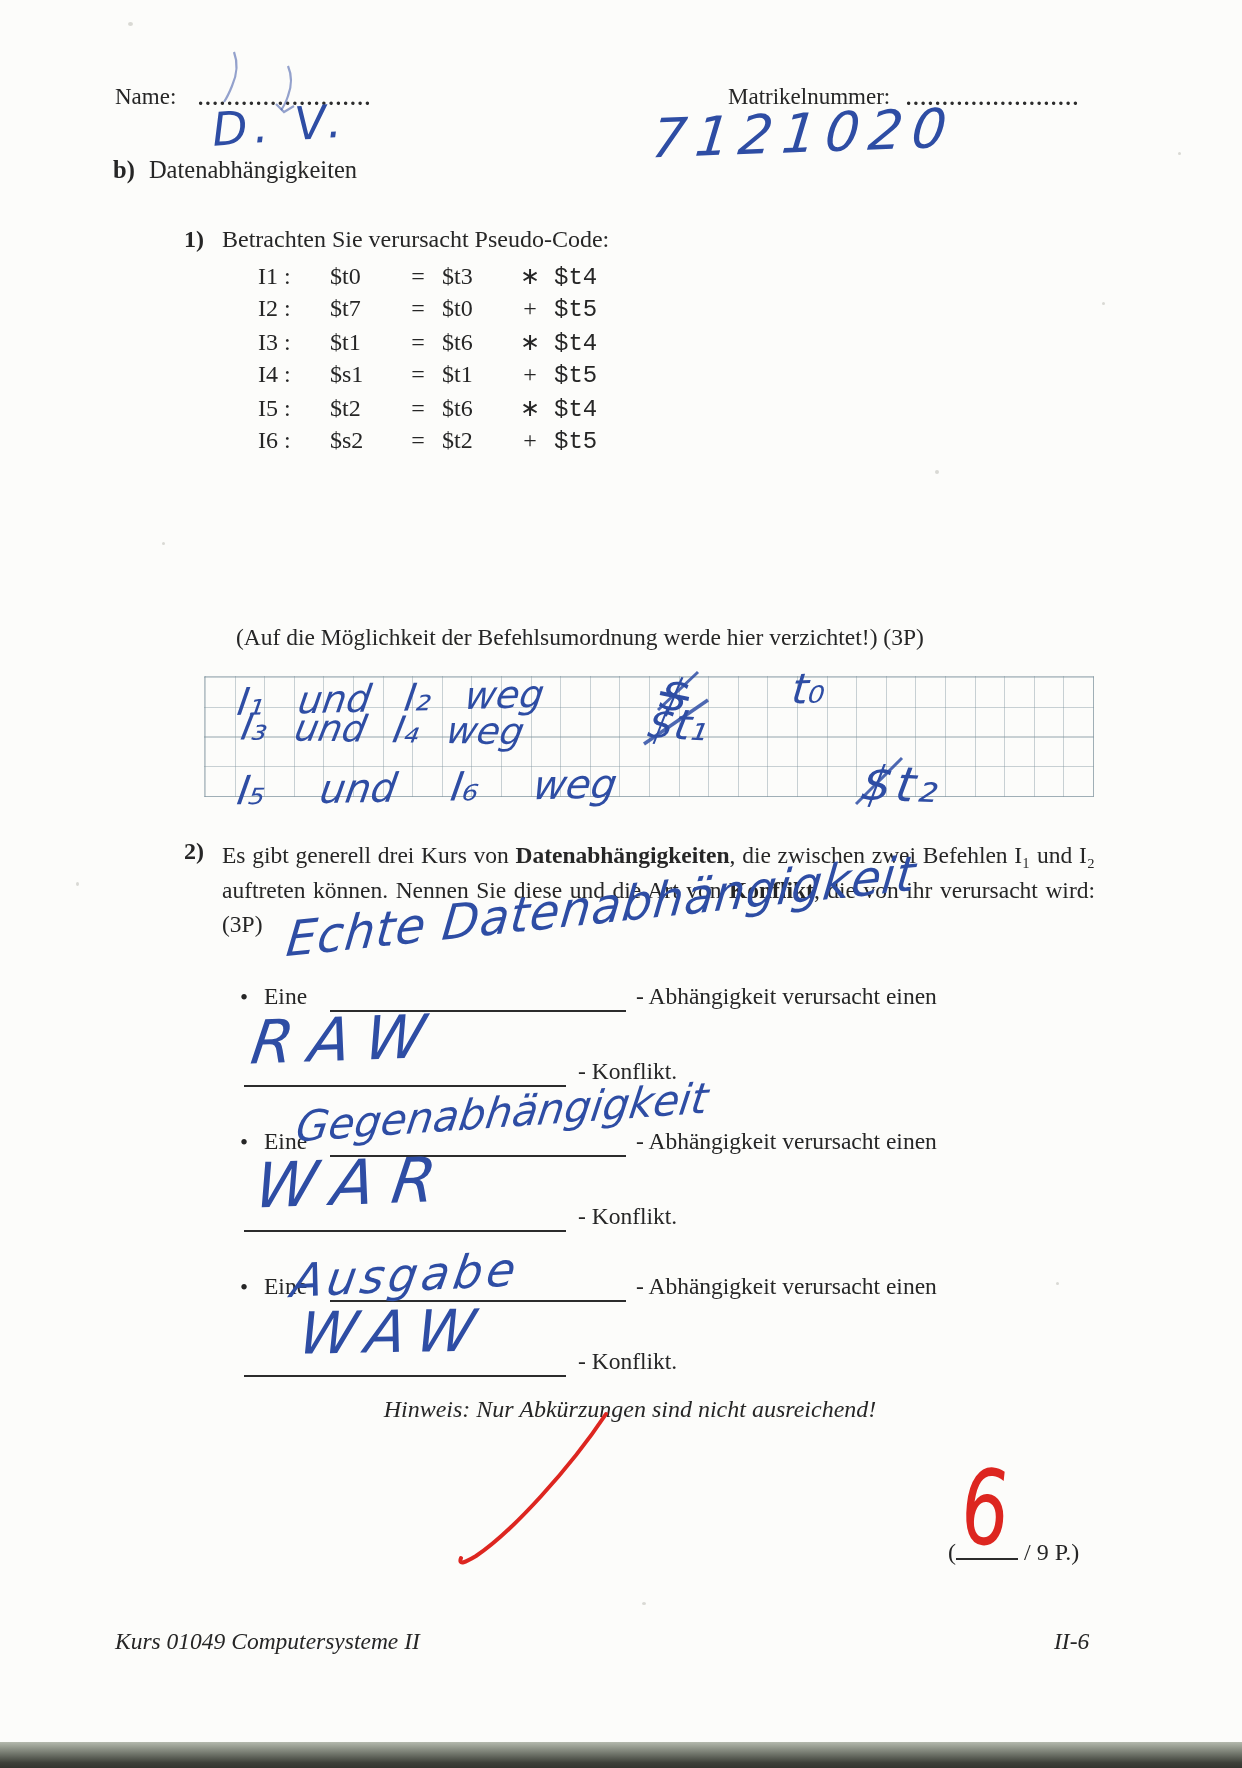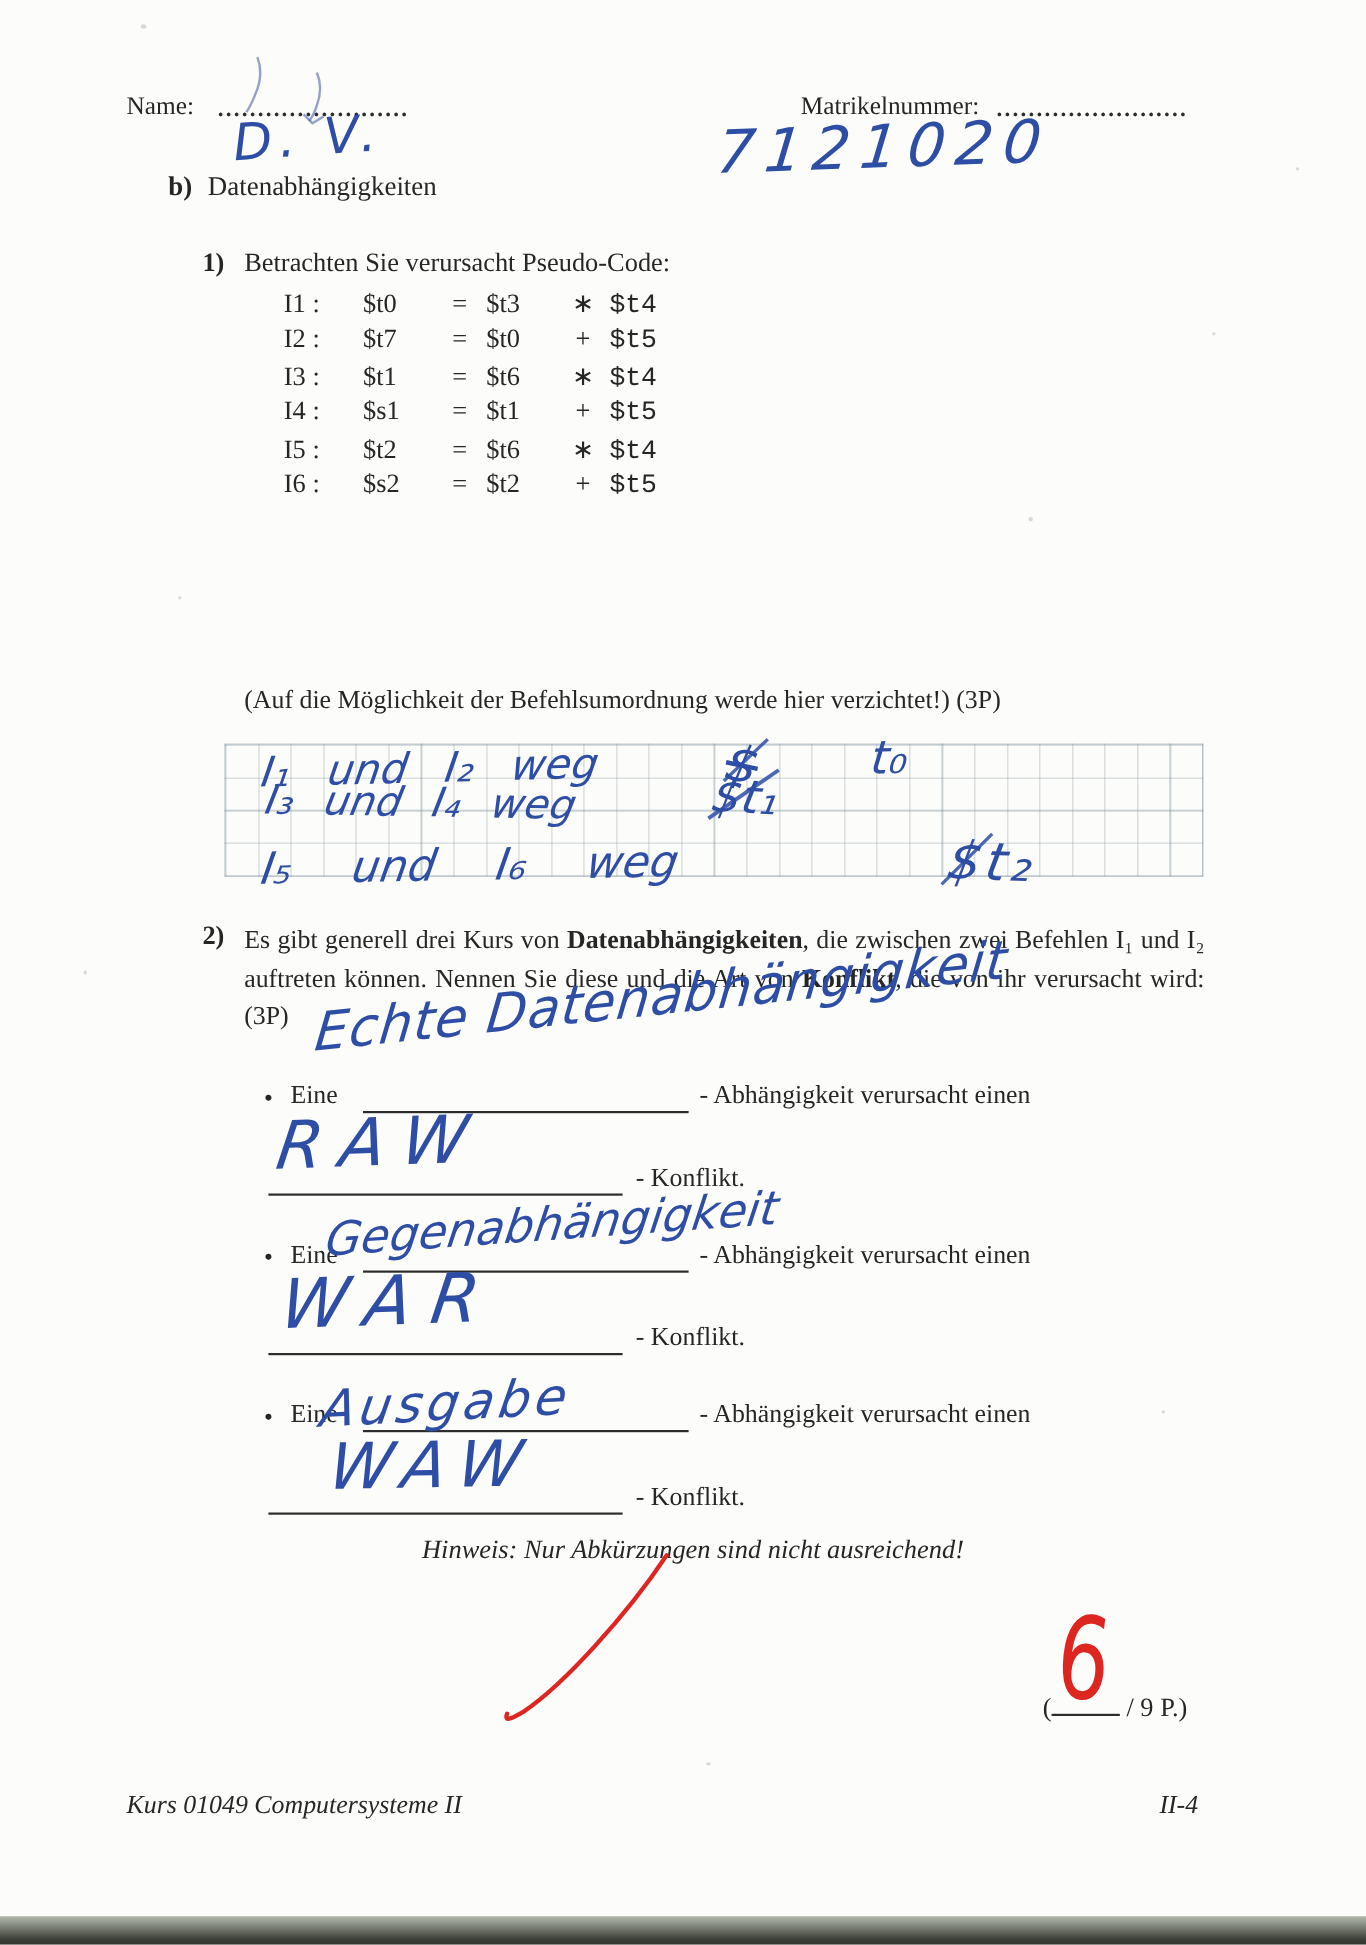--- a/index.html
+++ b/index.html
@@ -55,21 +55,21 @@
 <div class="page">
 
   <span class="abs label" style="left:115px;top:84px;">Name:</span>
   <span class="abs dots" style="left:198px;top:86px;">........................</span>
   <span class="hw" style="left:212px;top:98px;font-size:46px;transform:rotate(-4deg);letter-spacing:6px;">D. V.</span>
 
   <span class="abs label" style="left:728px;top:84px;">Matrikelnummer:</span>
   <span class="abs dots" style="left:906px;top:86px;">........................</span>
   <span class="hw" style="left:652px;top:102px;font-size:54px;transform:rotate(-2deg) skewX(-8deg);letter-spacing:9px;">7121020</span>
 
-  <div class="abs" style="left:113px;top:156px;font-size:24.5px;margin-left:40px;">
+  <div class="abs" style="left:113px;top:156px;font-size:24.5px;">
     <span class="b">b)</span>
     <span style="margin-left:8px;">Datenabhängigkeiten</span>
   </div>
 
   <span class="abs b" style="left:184px;top:226px;font-size:24px;">1)</span>
   <span class="abs" style="left:222px;top:226px;font-size:24px;">Betrachten Sie verursacht Pseudo-Code:</span>
 
   <div class="abs" style="left:258px;top:262px;">
     <div class="code-row">
         <span class="c-label">I1 :</span>
@@ -114,21 +114,21 @@
     <div class="code-row">
         <span class="c-label">I6 :</span>
         <span class="c-dst">$s2</span>
         <span class="c-eq">=</span>
         <span class="c-s1">$t2</span>
         <span class="c-op">+</span>
         <span class="c-s2">$t5</span>
       </div>
   </div>
 
-  <div class="abs" style="left:222px;top:624px;font-size:23.5px;">(Auf die Möglichkeit der Befehlsumordnung werde hier verzichtet!) (3P)</div>
+  <div class="abs" style="left:236px;top:624px;font-size:23.5px;">(Auf die Möglichkeit der Befehlsumordnung werde hier verzichtet!) (3P)</div>
 
   <div class="grid"></div>
 
   <span class="hw" style="left:238px;top:676px;font-size:38px;transform:rotate(-1.5deg) skewX(-10deg);word-spacing:22px;">I₁ und I₂ weg</span>
   <span class="hw strike-scratch" style="left:660px;top:668px;font-size:46px;transform:rotate(12deg);">$</span>
   <span class="hw" style="left:792px;top:664px;font-size:42px;transform:rotate(-2deg) skewX(-8deg);">t₀</span>
 
   <span class="hw" style="left:242px;top:708px;font-size:37px;transform:rotate(1deg) skewX(-10deg);word-spacing:16px;">I₃ und I₄ weg</span>
   <span class="hw" style="left:648px;top:700px;font-size:42px;transform:rotate(3deg) skewX(-8deg);">$t₁</span>
 
@@ -168,21 +168,21 @@
   <span class="hw" style="left:300px;top:1298px;font-size:58px;transform:rotate(-1deg) skewX(-10deg);letter-spacing:12px;">WAW</span>
 
   <div class="abs hint" style="left:160px;top:1396px;width:940px;">Hinweis: Nur Abkürzungen sind nicht ausreichend!</div>
 
   <div class="abs" style="left:948px;top:1538px;font-size:24px;">
     <span>(</span><span class="blank-inline"></span> <span>/ 9 P.)</span>
   </div>
   <span class="score-red" style="left:952px;top:1456px;">6</span>
 
   <span class="abs footer" style="left:115px;top:1628px;">Kurs 01049 Computersysteme II</span>
-  <span class="abs footer" style="left:1054px;top:1628px;">II-4</span>
+  <span class="abs footer" style="left:1054px;top:1628px;">II-6</span>
 
   <div class="speck" style="left:935px;top:470px;width:4px;height:4px;"></div>
   <div class="speck" style="left:1102px;top:302px;width:3px;height:3px;"></div>
   <div class="speck" style="left:76px;top:882px;width:3px;height:4px;"></div>
   <div class="speck" style="left:1178px;top:152px;width:3px;height:3px;"></div>
   <div class="speck" style="left:642px;top:1602px;width:4px;height:3px;"></div>
   <div class="speck" style="left:1056px;top:1282px;width:3px;height:3px;"></div>
   <div class="speck" style="left:162px;top:542px;width:3px;height:3px;"></div>
   <div class="speck" style="left:128px;top:22px;width:5px;height:4px;"></div>
 

